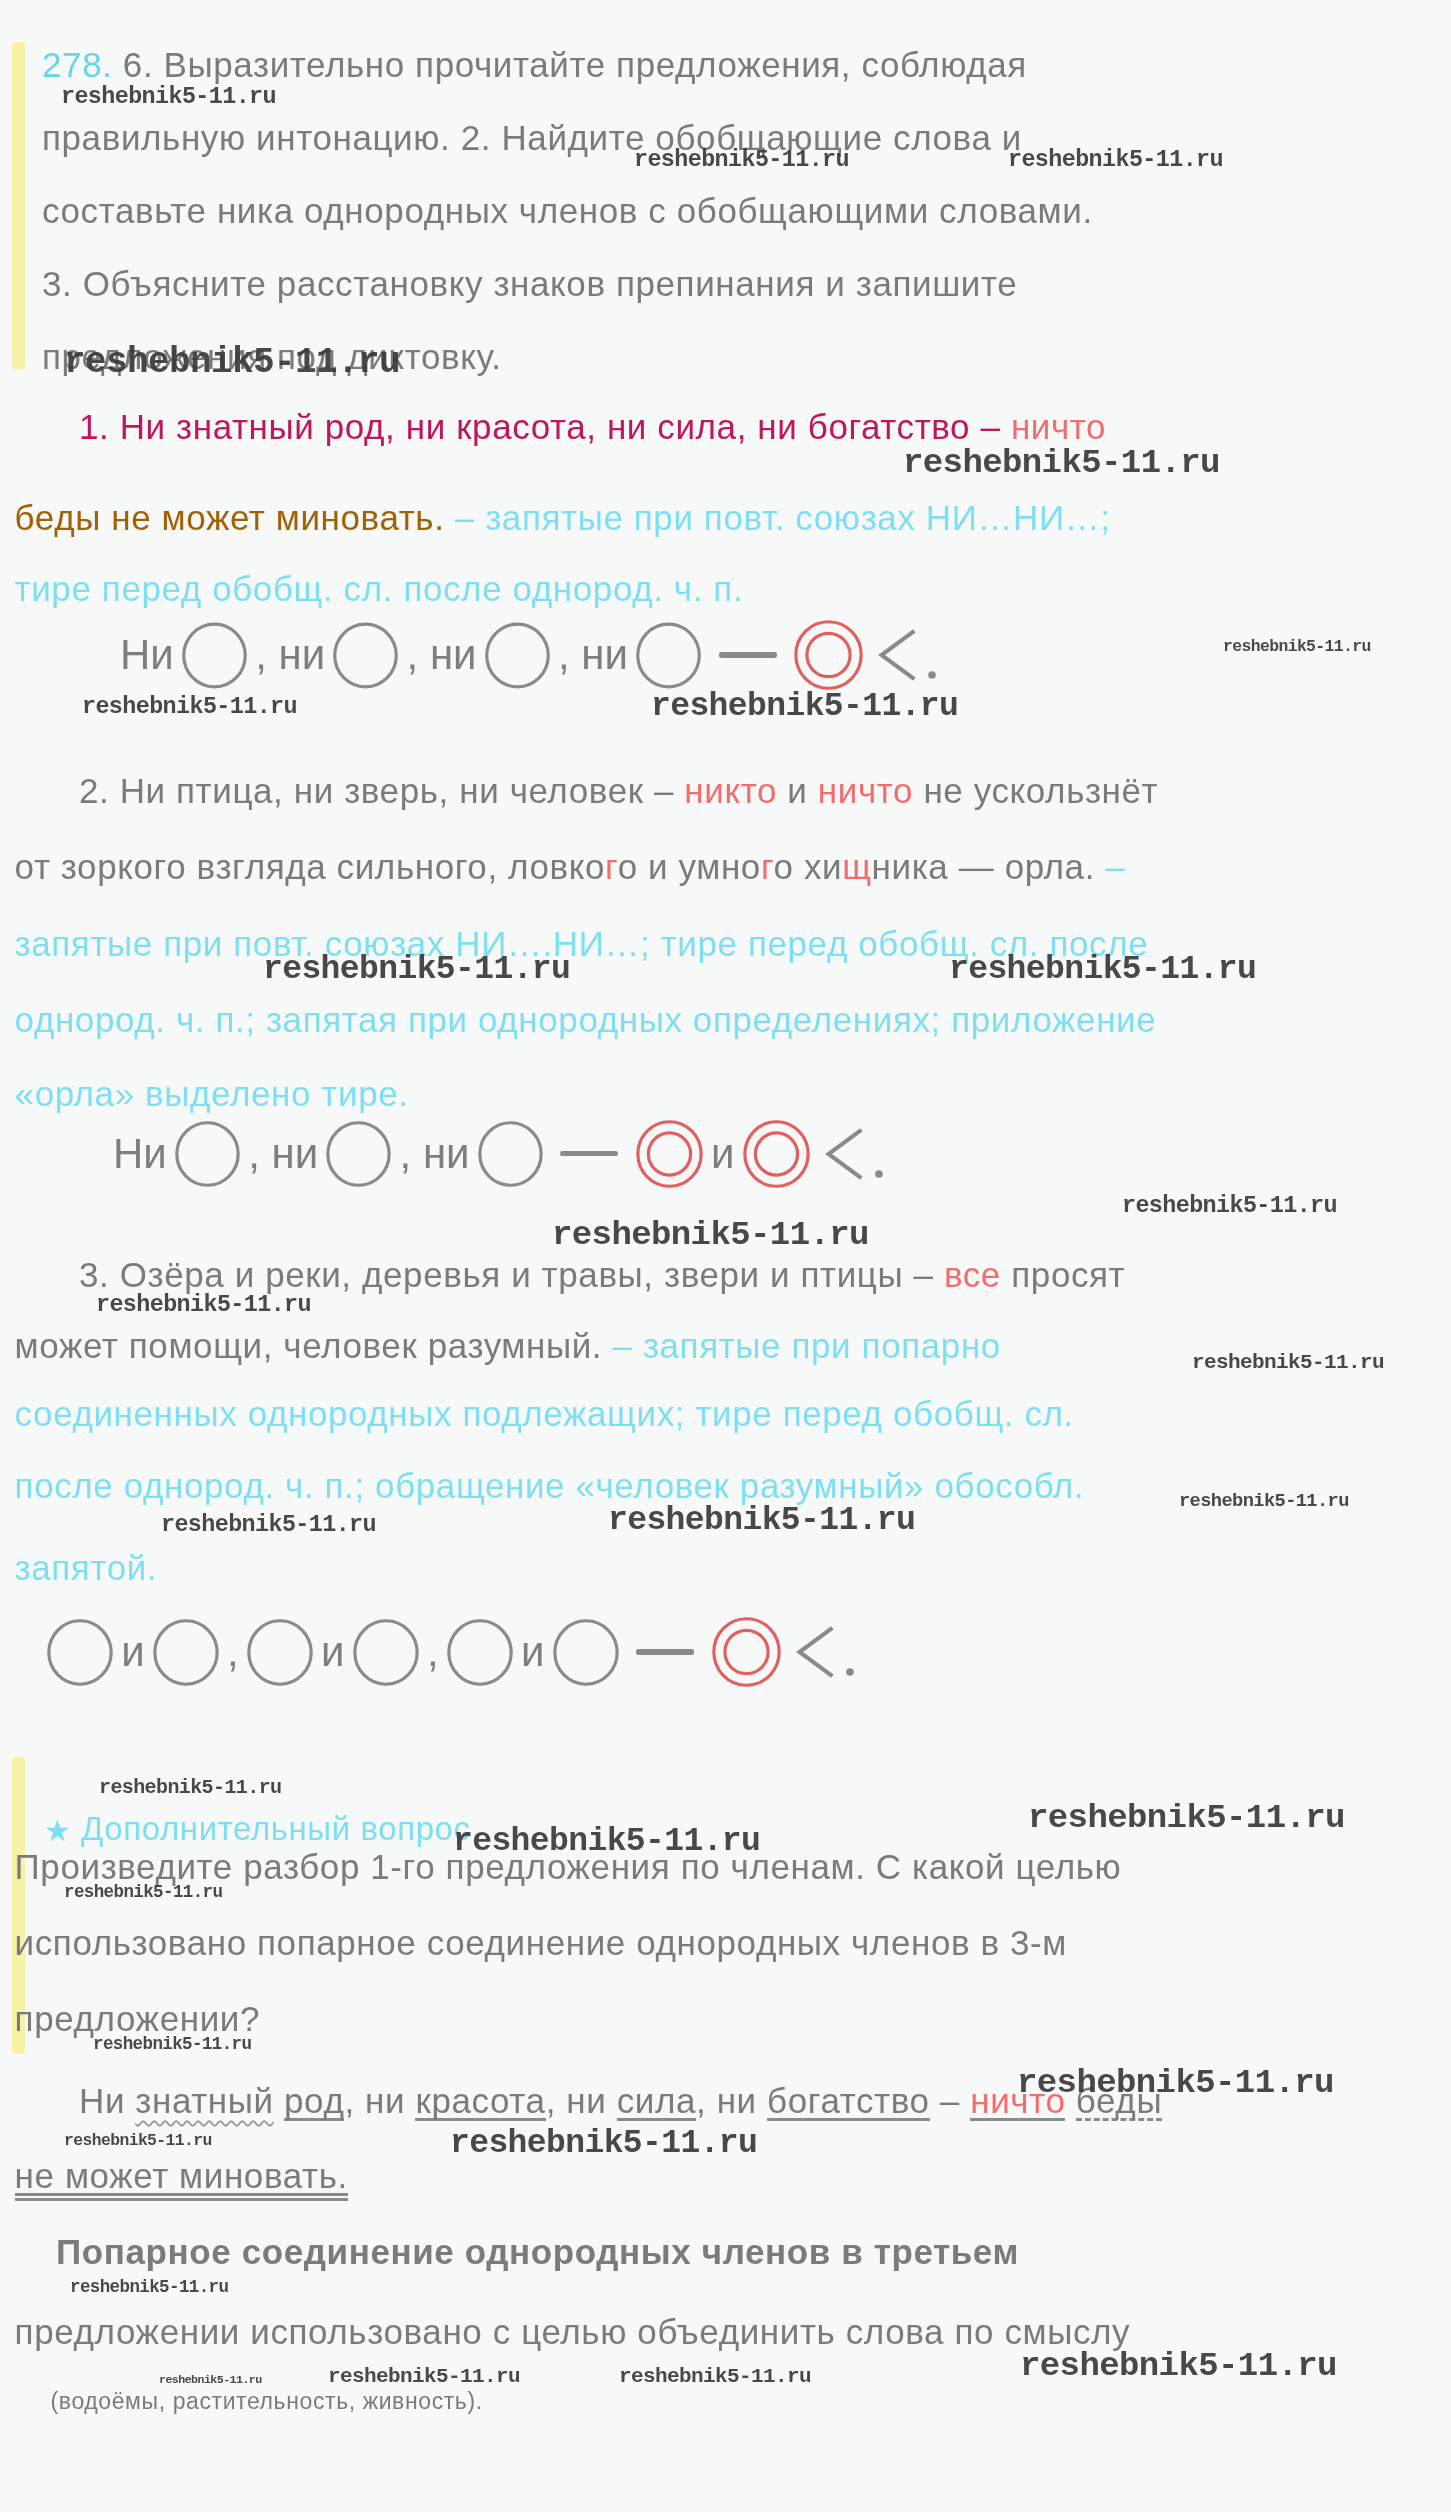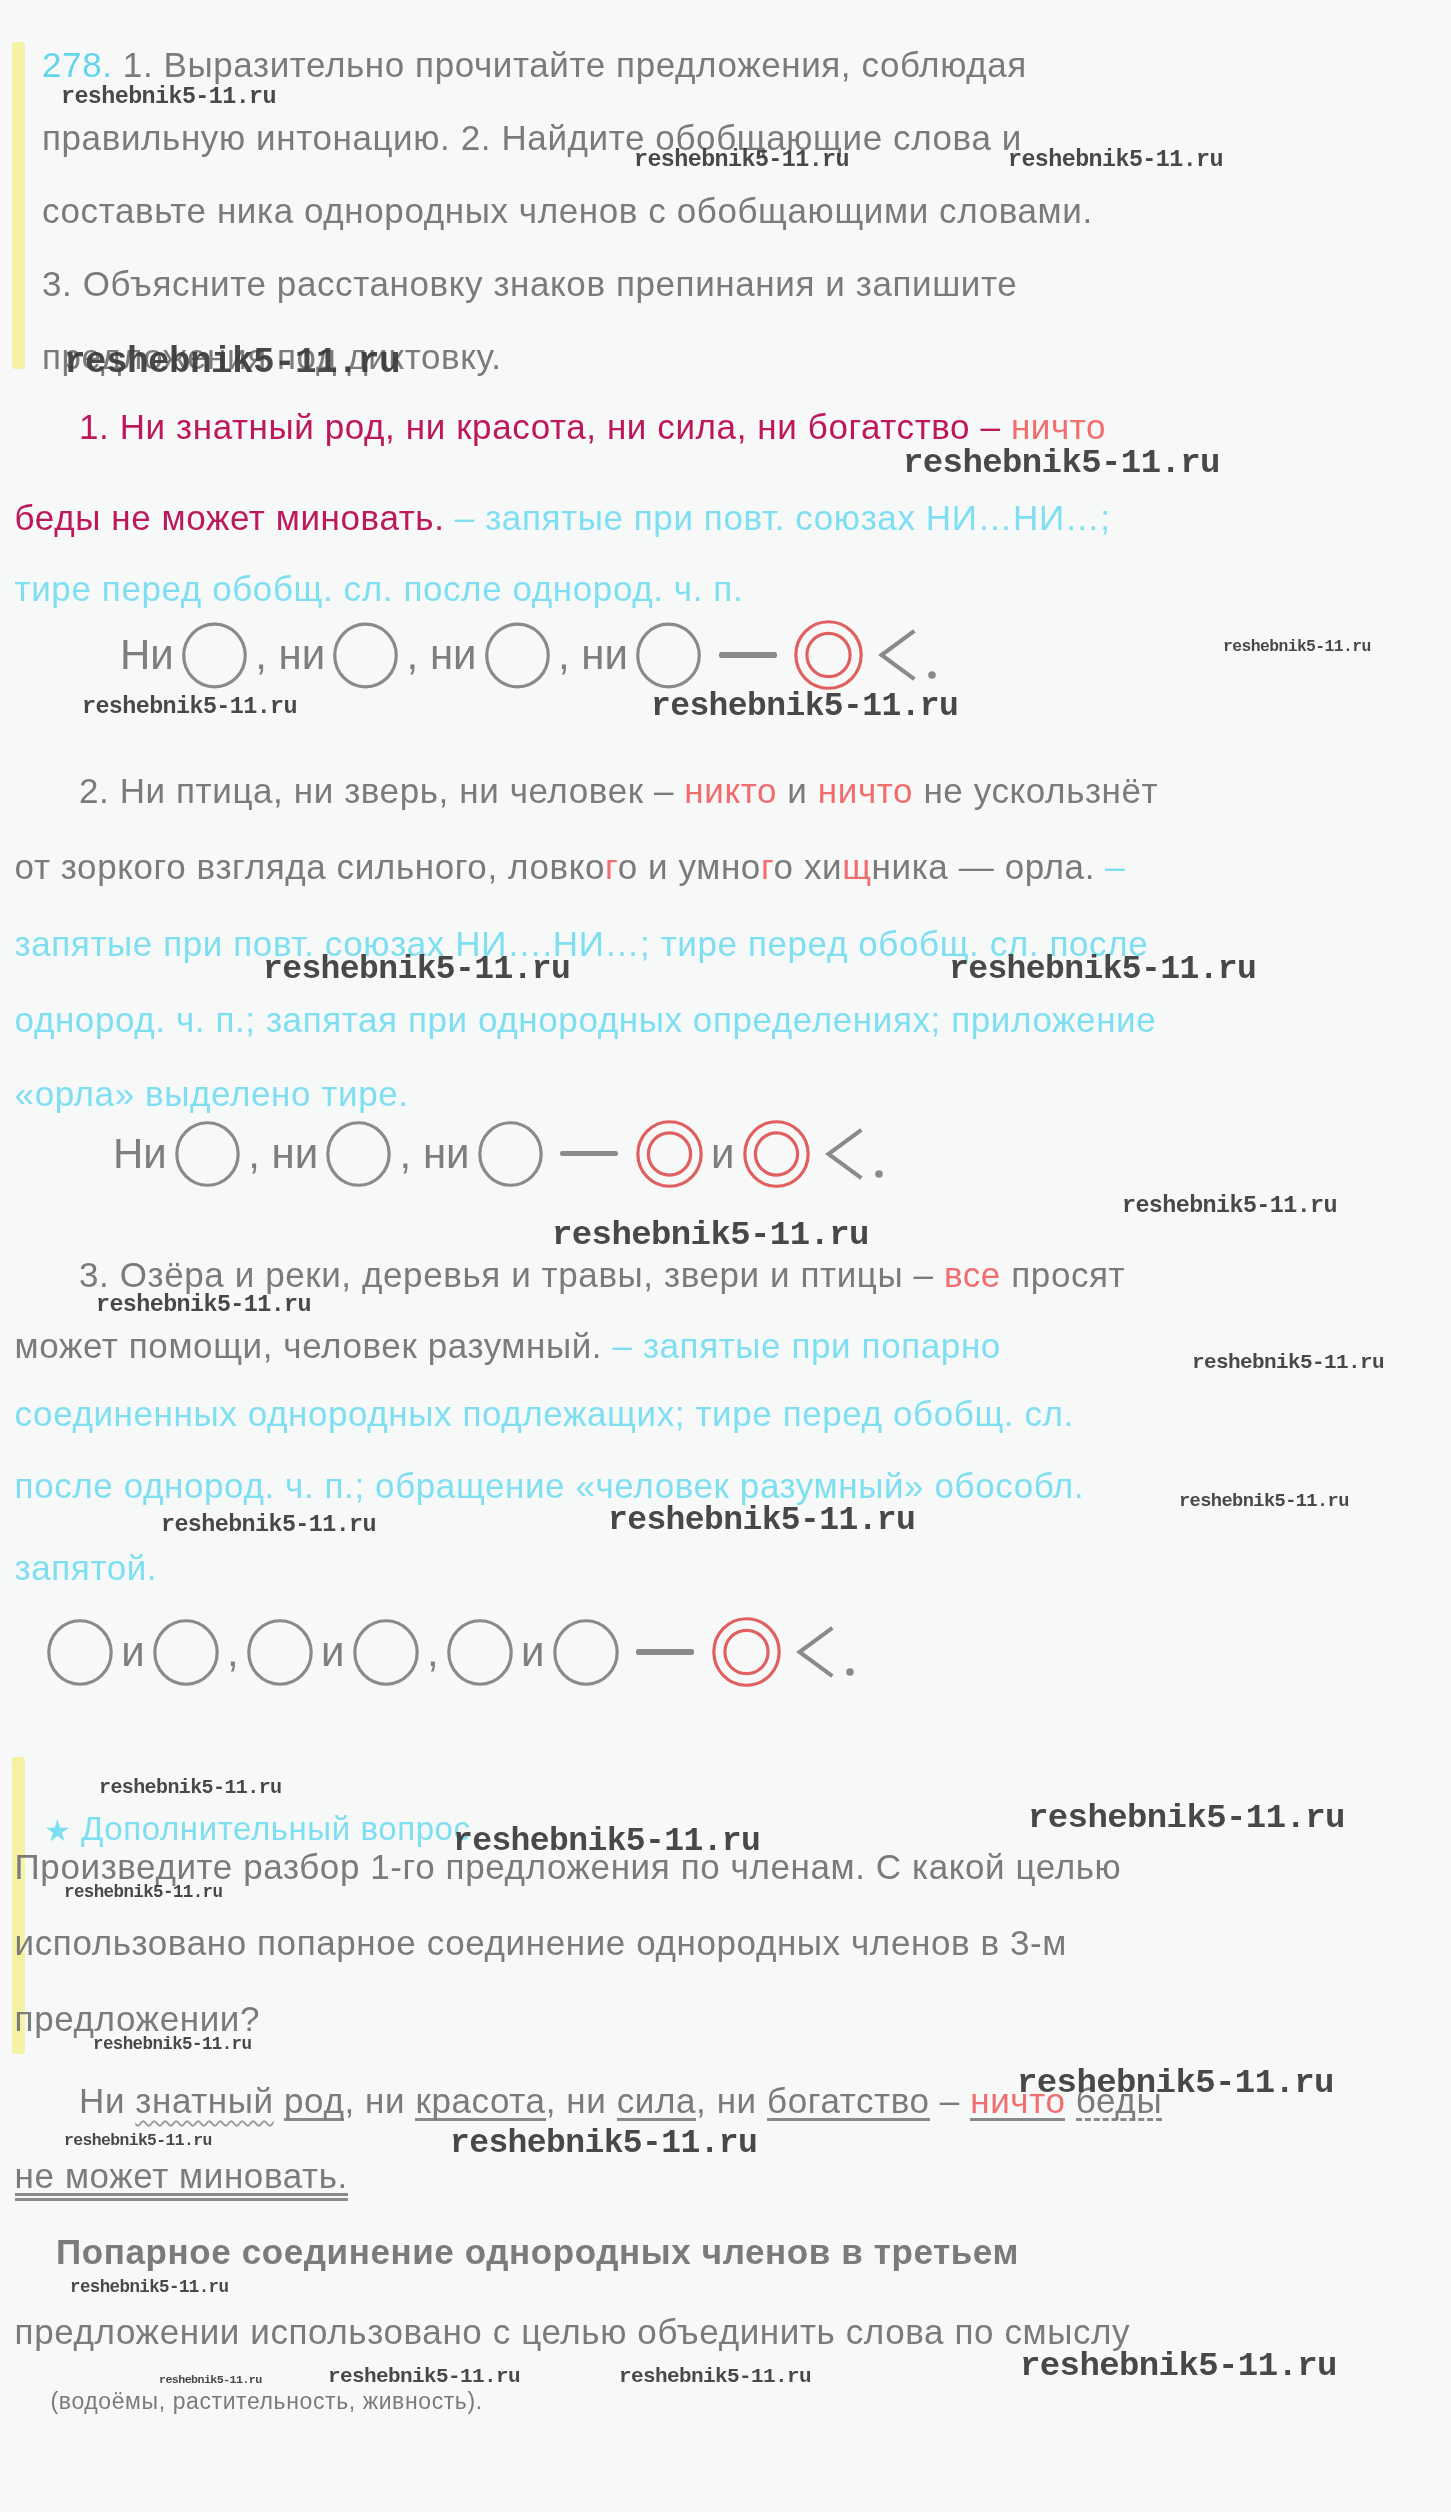--- a/index.html
+++ b/index.html
@@ -27,27 +27,27 @@
   .schema svg{display:block;}
   .sdash{background:#8a8a8a;border-radius:2.3px;}
 </style>
 </head>
 <body>
 
 <div class="bar" style="left:11.7px;top:42px;width:13px;height:327px;background:#f5f1a5;"></div>
 <div class="bar" style="left:11.7px;top:1757px;width:13px;height:297px;background:#f5f1a5;"></div>
 
 <div id="text-root">
-    <div class="line" style="left: 42px; top: 44px; font-size: 35px;"><span class="seg" style="color: rgb(99, 214, 236);">278.</span><span class="seg" style="color: rgb(123, 123, 123);"> 1. Выразительно прочитайте предложения, соблюдая</span></div>
+    <div class="line" style="left: 42px; top: 44px; font-size: 35px;"><span class="seg" style="color: rgb(99, 214, 236);">278.</span><span class="seg" style="color: rgb(123, 123, 123);"> 6. Выразительно прочитайте предложения, соблюдая</span></div>
     <div class="line" style="left: 42px; top: 117px; font-size: 35px;"><span class="seg" style="color: rgb(123, 123, 123);">правильную интонацию. 2. Найдите обобщающие слова и</span></div>
     <div class="line" style="left: 42px; top: 190px; font-size: 35px;"><span class="seg" style="color: rgb(123, 123, 123);">составьте ника однородных членов с обобщающими словами.</span></div>
     <div class="line" style="left: 42px; top: 263px; font-size: 35px;"><span class="seg" style="color: rgb(123, 123, 123);">3. Объясните расстановку знаков препинания и запишите</span></div>
     <div class="line" style="left: 42px; top: 336px; font-size: 35px;"><span class="seg" style="color: rgb(123, 123, 123);">предложения под диктовку.</span></div>
     <div class="line" style="left: 79px; top: 406px; font-size: 35px;"><span class="seg" style="color: #be185d;">1. Ни знатный род, ни красота, ни сила, ни богатство – </span><span class="seg" style="color: rgb(242, 110, 110);">ничто</span></div>
-    <div class="line" style="left: 14.6px; top: 497px; font-size: 35px;"><span class="seg" style="color: #be185d;">беды не может миновать. </span><span class="seg" style="color: rgb(125, 223, 241);">– запятые при повт. союзах НИ…НИ…;</span></div>
+    <div class="line" style="left: 14.6px; top: 497px; font-size: 35px;"><span class="seg" style="color: #a16207;">беды не может миновать. </span><span class="seg" style="color: rgb(125, 223, 241);">– запятые при повт. союзах НИ…НИ…;</span></div>
     <div class="line" style="left: 14.6px; top: 568px; font-size: 35px;"><span class="seg" style="color: rgb(125, 223, 241);">тире перед обобщ. сл. после однород. ч. п.</span></div>
     <div class="line" style="left: 79px; top: 770px; font-size: 35px;"><span class="seg" style="color: rgb(123, 123, 123);">2. Ни птица, ни зверь, ни человек – </span><span class="seg" style="color: rgb(242, 110, 110);">никто</span><span class="seg" style="color: rgb(123, 123, 123);"> и </span><span class="seg" style="color: rgb(242, 110, 110);">ничто</span><span class="seg" style="color: rgb(123, 123, 123);"> не ускользнёт</span></div>
     <div class="line" style="left: 14.6px; top: 846px; font-size: 35px;"><span class="seg" style="color: rgb(123, 123, 123);">от зоркого взгляда сильного, ловко</span><span class="seg" style="color: rgb(242, 110, 110);">г</span><span class="seg" style="color: rgb(123, 123, 123);">о и умно</span><span class="seg" style="color: rgb(242, 110, 110);">г</span><span class="seg" style="color: rgb(123, 123, 123);">о хи</span><span class="seg" style="color: rgb(242, 110, 110);">щ</span><span class="seg" style="color: rgb(123, 123, 123);">ника — орла. </span><span class="seg" style="color: rgb(125, 223, 241);">–</span></div>
     <div class="line" style="left: 14.6px; top: 923px; font-size: 35px;"><span class="seg" style="color: rgb(125, 223, 241);">запятые при повт. союзах НИ….НИ…; тире перед обобщ. сл. после</span></div>
     <div class="line" style="left: 14.6px; top: 999px; font-size: 35px;"><span class="seg" style="color: rgb(125, 223, 241);">однород. ч. п.; запятая при однородных определениях; приложение</span></div>
     <div class="line" style="left: 14.6px; top: 1073px; font-size: 35px;"><span class="seg" style="color: rgb(125, 223, 241);">«орла» выделено тире.</span></div>
     <div class="line" style="left: 79px; top: 1254px; font-size: 35px;"><span class="seg" style="color: rgb(123, 123, 123);">3. Озёра и реки, деревья и травы, звери и птицы – </span><span class="seg" style="color: rgb(242, 110, 110);">все</span><span class="seg" style="color: rgb(123, 123, 123);"> просят</span></div>
     <div class="line" style="left: 14.6px; top: 1325px; font-size: 35px;"><span class="seg" style="color: rgb(123, 123, 123);">может помощи, человек разумный. </span><span class="seg" style="color: rgb(125, 223, 241);">– запятые при попарно</span></div>
     <div class="line" style="left: 14.6px; top: 1393px; font-size: 35px;"><span class="seg" style="color: rgb(125, 223, 241);">соединенных однородных подлежащих; тире перед обобщ. сл.</span></div>
     <div class="line" style="left: 14.6px; top: 1465px; font-size: 35px;"><span class="seg" style="color: rgb(125, 223, 241);">после однород. ч. п.; обращение «человек разумный» обособл.</span></div>

